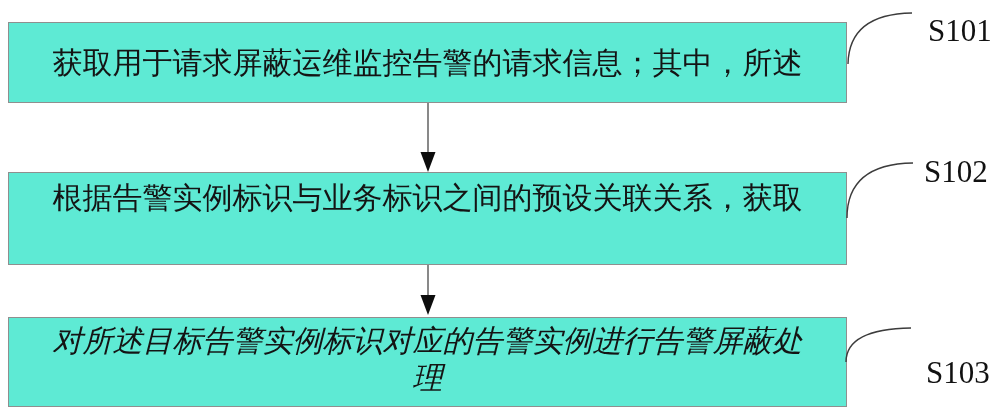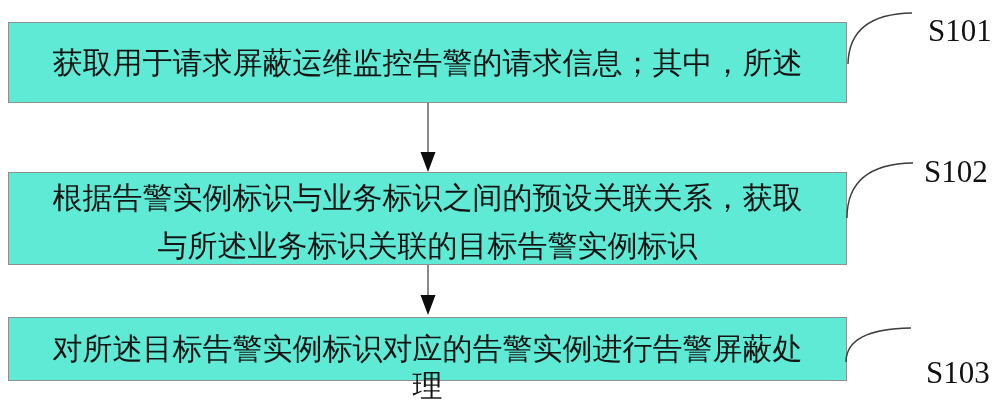--- a/index.html
+++ b/index.html
@@ -29,21 +29,21 @@
     font-size: 30px;
     line-height: 37px;
     text-align: center;
     letter-spacing: 0px;
   }
   .step-box .txt-line {
     white-space: nowrap;
   }
   #box-s101 { top: 22px;  height: 81px; justify-content: center; }
   #box-s102 { top: 172px; height: 93px; padding-top: 6px; justify-content: space-between; }
-  #box-s103 { top: 317px; height: 64px; padding-top: 12px; justify-content: flex-start; }
+  #box-s103 { top: 317px; height: 90px; padding-top: 4px; justify-content: flex-start; font-style: italic; }
 
   .step-label {
     position: absolute;
     color: #111111;
     font-size: 31px;
     line-height: 34px;
     font-family: "Liberation Serif", "DejaVu Serif", serif;
   }
   #label-s101 { left: 928px; top: 14px; }
   #label-s102 { left: 924px; top: 139px; margin-top: 16px; }
@@ -65,21 +65,20 @@
 <body>
 
 <div class="canvas">
 
   <div class="step-box" id="box-s101">
     <div class="txt-line">获取用于请求屏蔽运维监控告警的请求信息；其中，所述</div>
   </div>
 
   <div class="step-box" id="box-s102">
     <div class="txt-line">根据告警实例标识与业务标识之间的预设关联关系，获取</div>
-    <div class="txt-line">与所述业务标识关联的目标告警实例标识</div>
   </div>
 
   <div class="step-box" id="box-s103">
     <div class="txt-line">对所述目标告警实例标识对应的告警实例进行告警屏蔽处</div>
     <div class="txt-line">理</div>
   </div>
 
   <div class="step-label" id="label-s101">S101</div>
   <div class="step-label" id="label-s102">S102</div>
   <div class="step-label" id="label-s103">S103</div>

